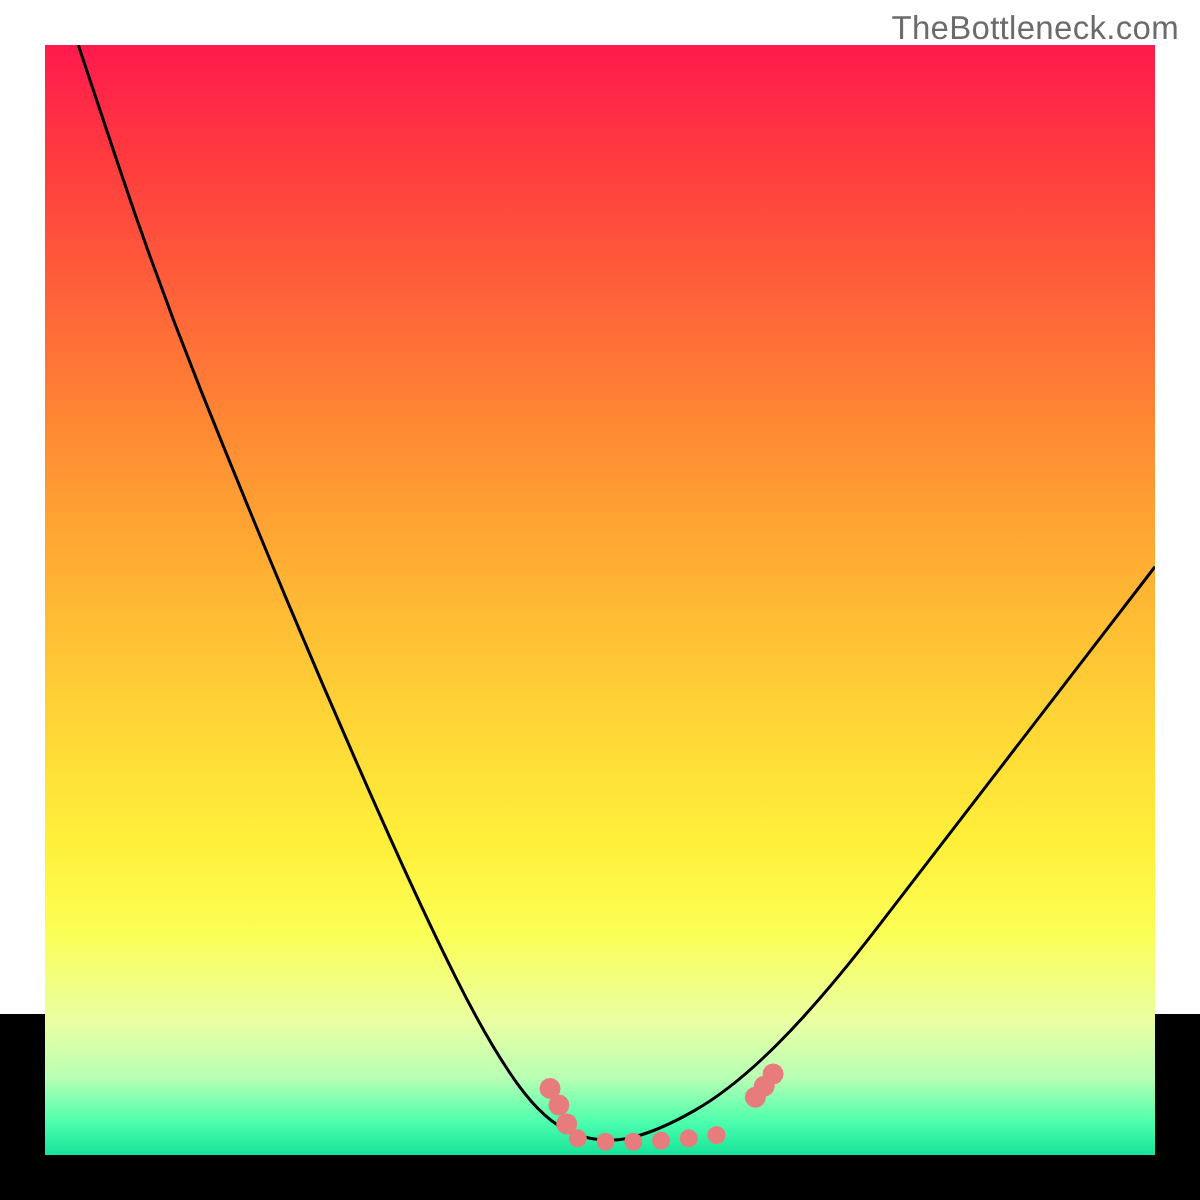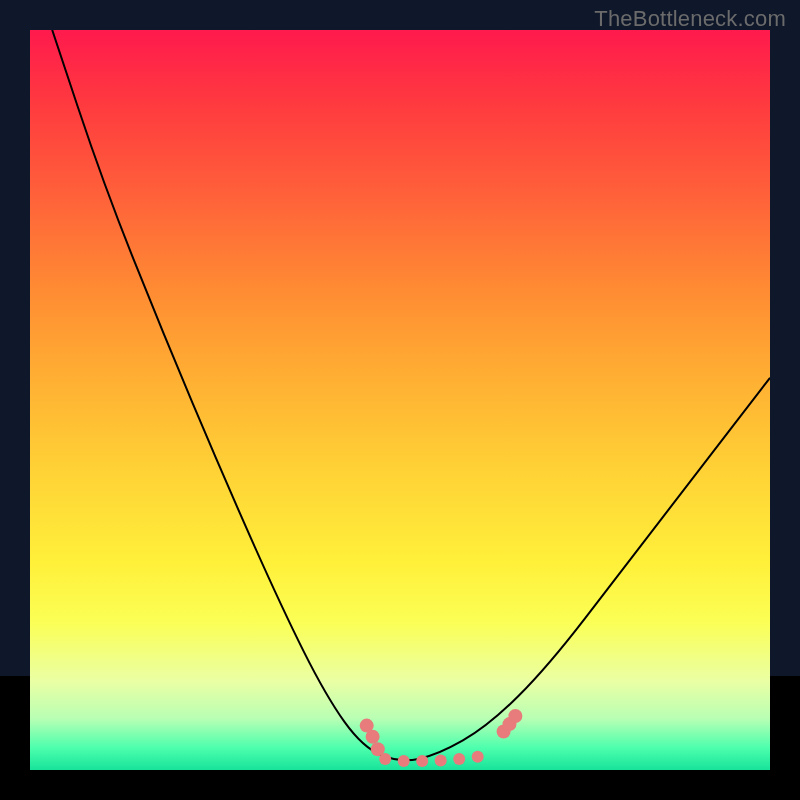--- a/index.html
+++ b/index.html
@@ -7,21 +7,21 @@
     padding: 0;
     width: 800px;
     height: 800px;
     background: #000;
     overflow: hidden;
   }
   .frame {
     position: relative;
     width: 800px;
     height: 676px;
-    background: #0f172a;
+    background: #ffffff;
   }
   .plot-area {
     position: absolute;
     left: 30px;
     top: 30px;
     width: 740px;
     height: 740px;
     background: linear-gradient(to bottom,
       #ff1a4d 0%,
       #ff3a3f 10%,

